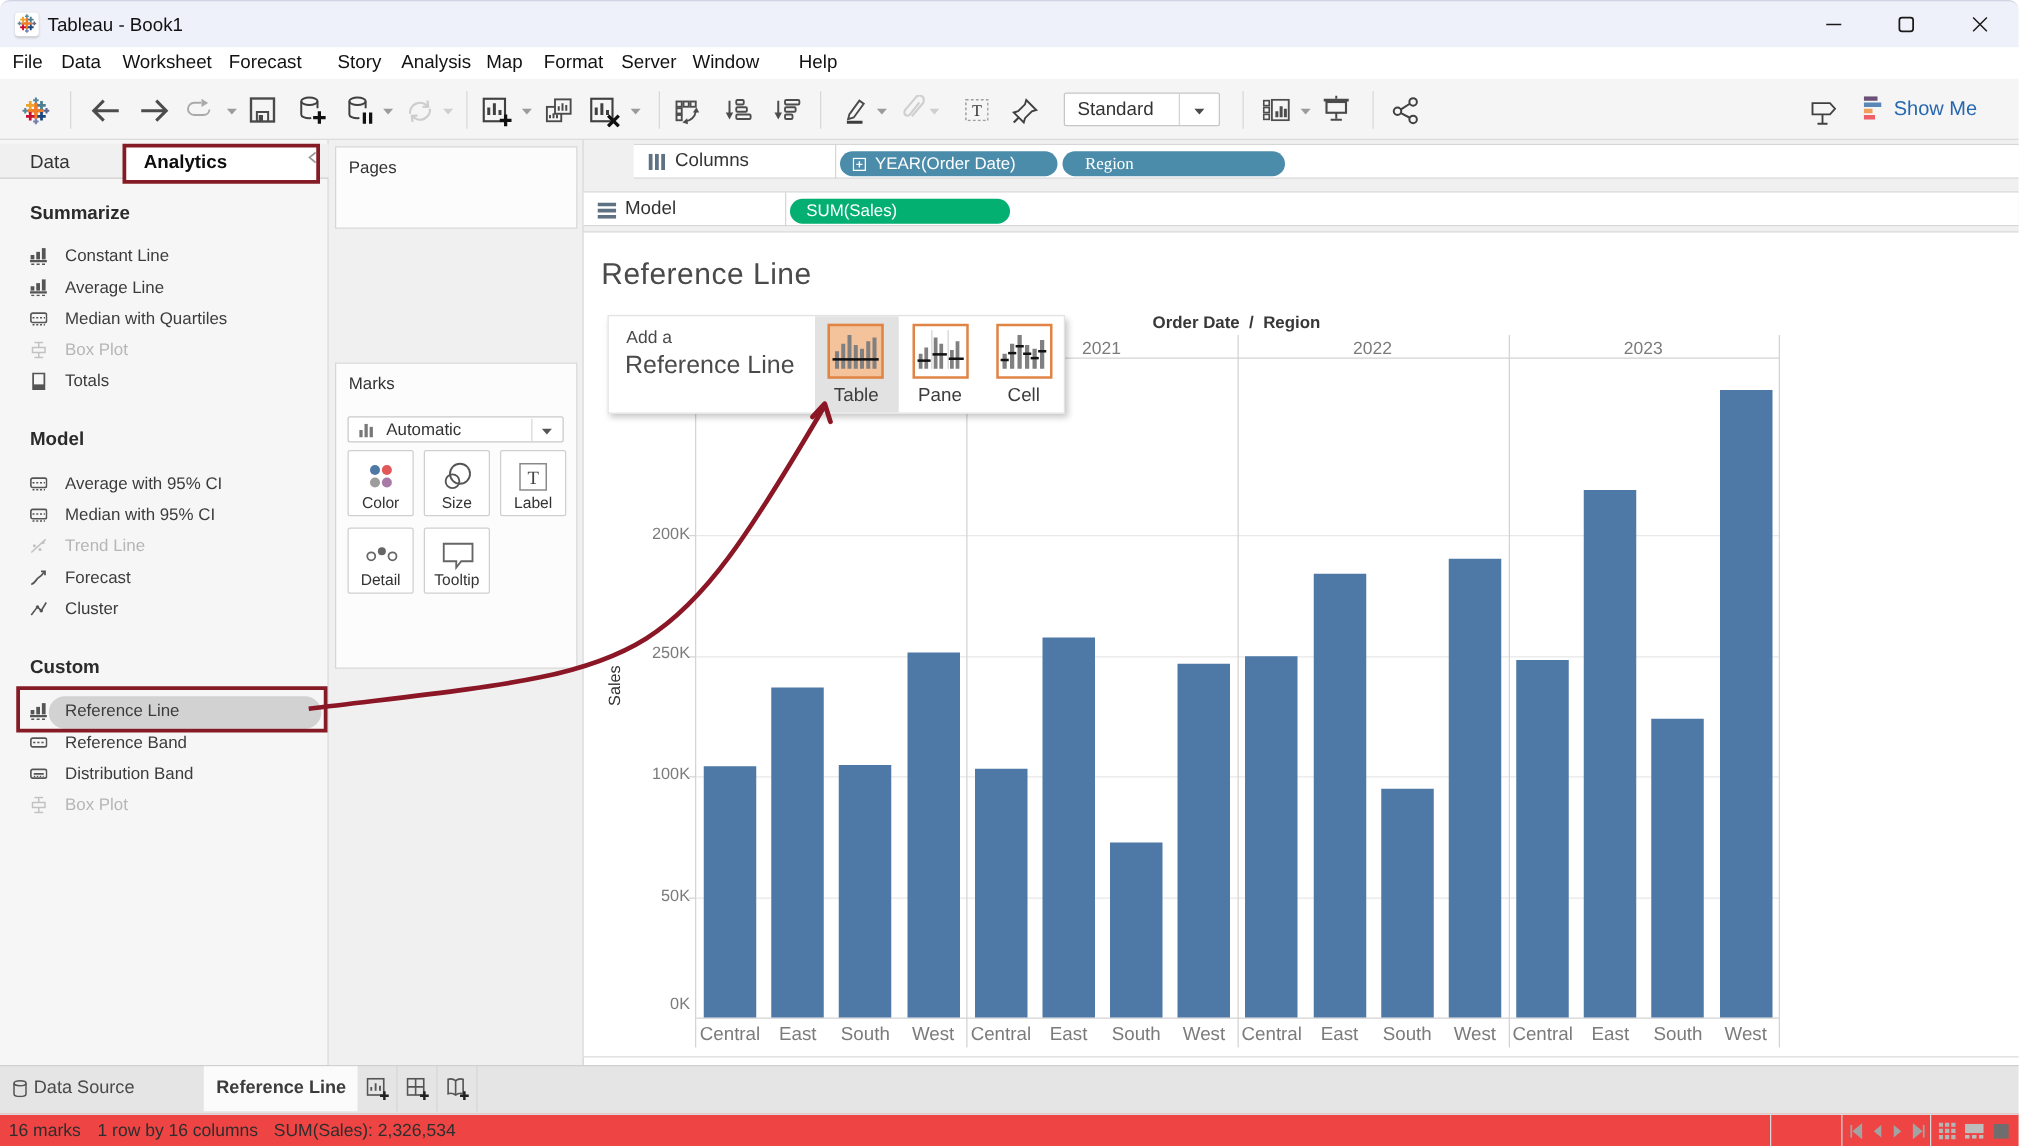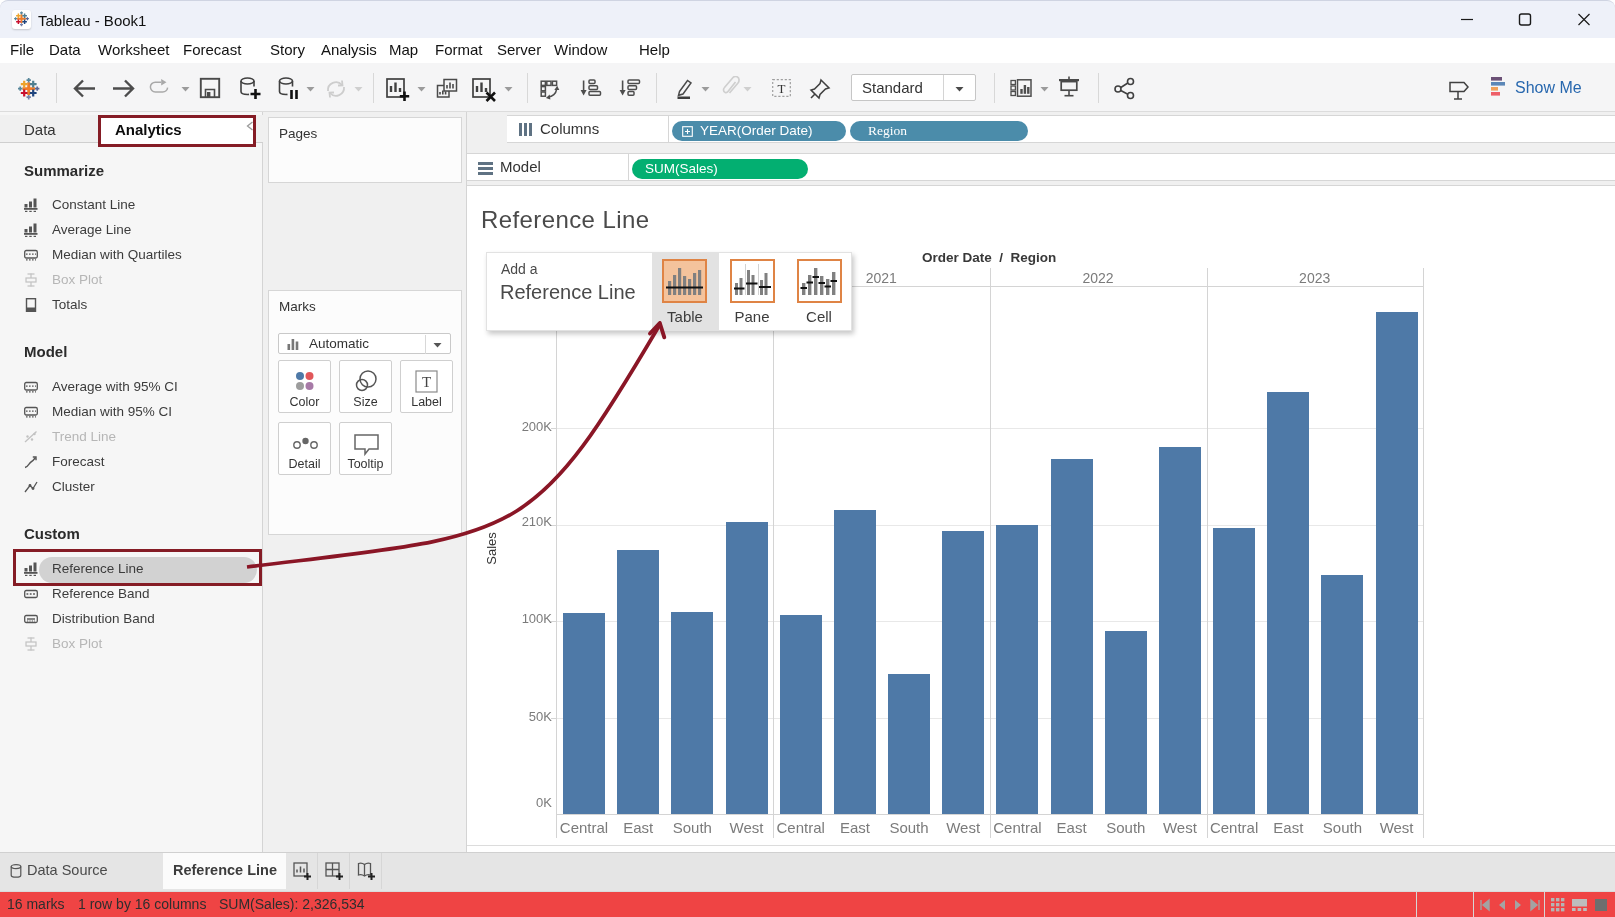--- a/index.html
+++ b/index.html
@@ -564,21 +564,21 @@
   <div class="bar" style="left:475.2px; top:345.1px; height:282.9px;"></div>
   <div class="bar" style="left:529.4px; top:339.4px; height:288.6px;"></div>
   <div class="bar" style="left:583.6px; top:273.1px; height:354.9px;"></div>
   <div class="bar" style="left:637.8px; top:444.9px; height:183.1px;"></div>
   <div class="bar" style="left:691.9px; top:261.0px; height:367.0px;"></div>
   <div class="bar" style="left:746.1px; top:341.5px; height:286.5px;"></div>
   <div class="bar" style="left:800.3px; top:206.1px; height:421.9px;"></div>
   <div class="bar" style="left:854.4px; top:388.6px; height:239.4px;"></div>
   <div class="bar" style="left:908.6px; top:125.6px; height:502.4px;"></div>
   <div class="ylab" style="left:45px; top:232.5px;">200K</div>
-  <div class="ylab" style="left:45px; top:327.5px;">210K</div>
+  <div class="ylab" style="left:45px; top:327.5px;">250K</div>
   <div class="ylab" style="left:45px; top:424.5px;">100K</div>
   <div class="ylab" style="left:45px; top:523.0px;">50K</div>
   <div class="ylab" style="left:45px; top:609.0px;">0K</div>
   <div class="xlab" style="left:90.0px; top:633px;">Central</div>
   <div class="xlab" style="left:144.2px; top:633px;">East</div>
   <div class="xlab" style="left:198.3px; top:633px;">South</div>
   <div class="xlab" style="left:252.5px; top:633px;">West</div>
   <div class="xlab" style="left:306.7px; top:633px;">Central</div>
   <div class="xlab" style="left:360.9px; top:633px;">East</div>
   <div class="xlab" style="left:415.0px; top:633px;">South</div>

